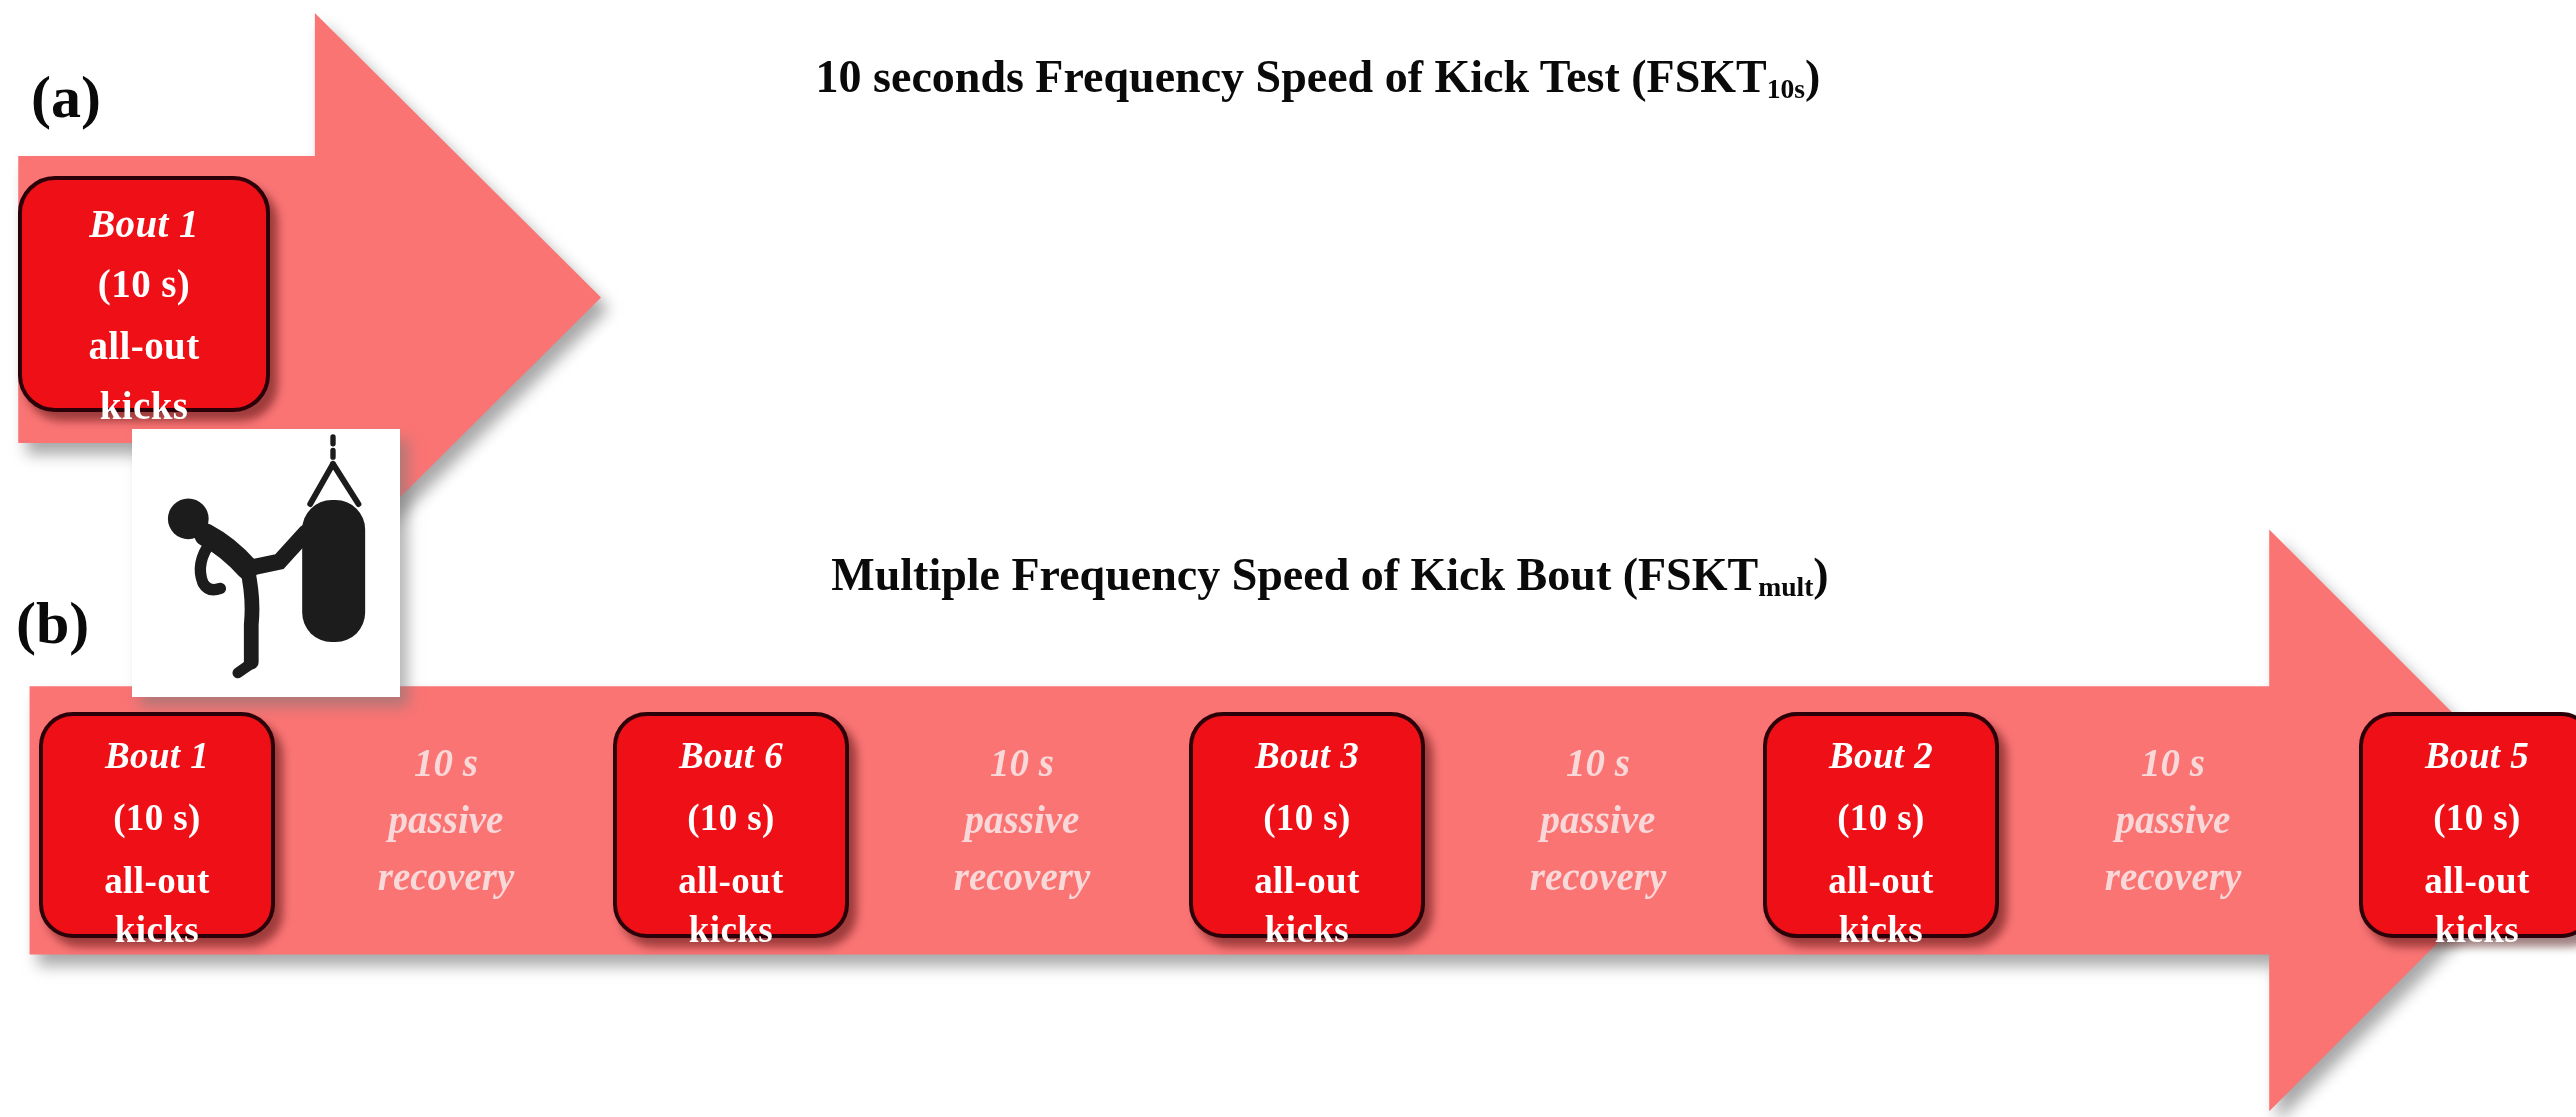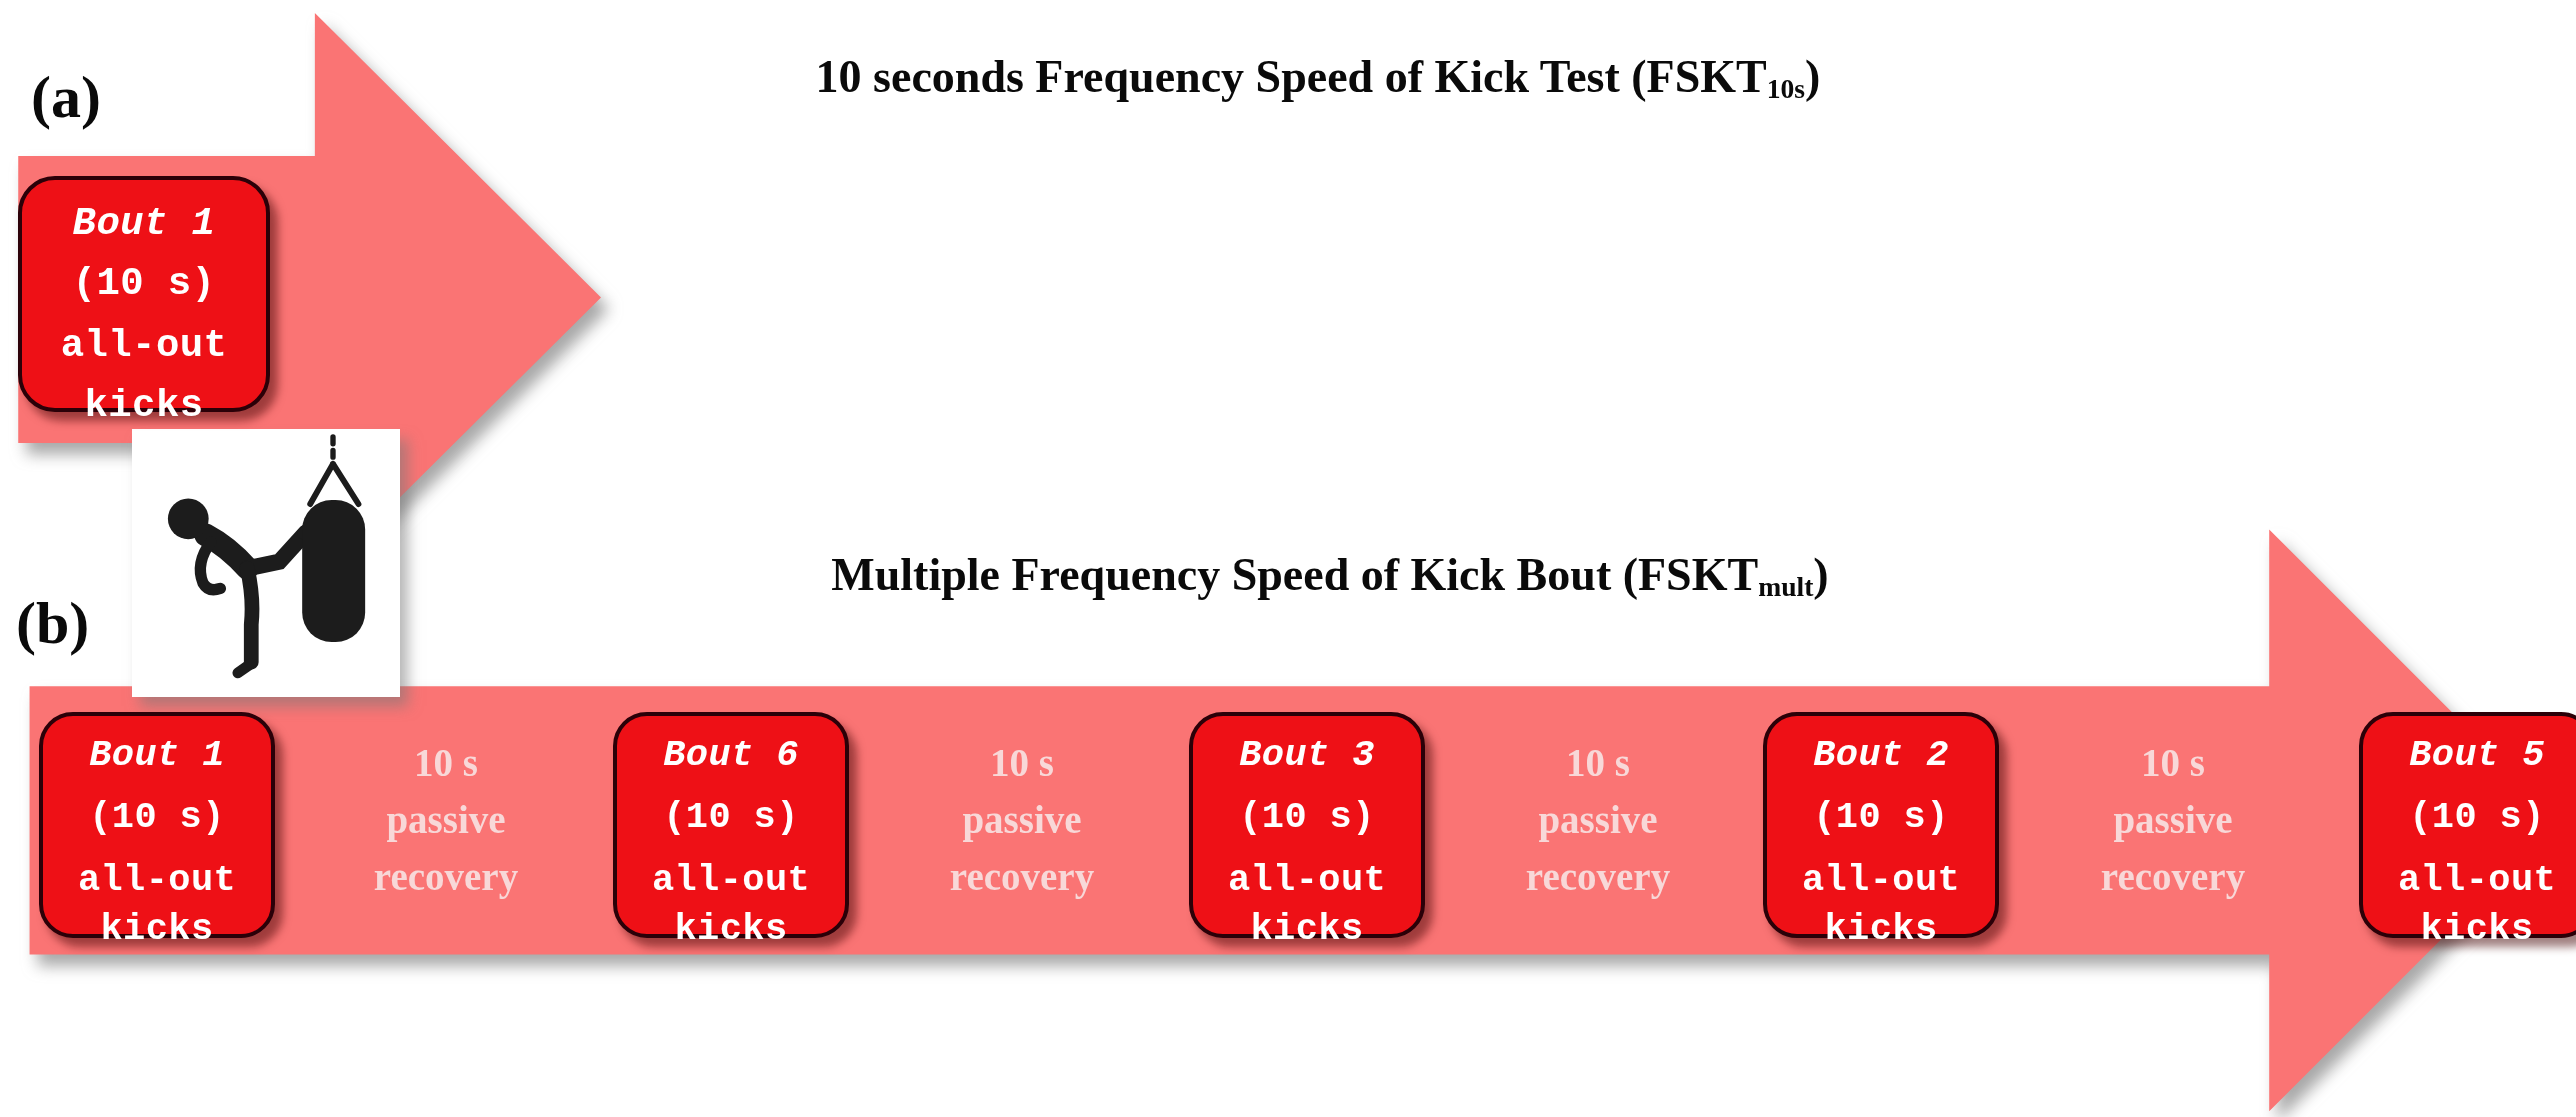--- a/index.html
+++ b/index.html
@@ -15,37 +15,37 @@
   .label-b{left:16px;top:589px;}
   
   .sec-title{font-size:46px;color:#0a0a0a;text-align:center;white-space:nowrap;z-index:5;width:1310px;}
   .title-a{left:663px;top:50px;}
   .title-b{left:675px;top:548px;}
   .subscr{font-size:0.6em;position:relative;top:0.22em;}
   
   .bout{position:absolute;background:#EE1016;border:4.9px solid #2B0008;border-radius:37px;
         box-shadow:7.3px 9px 8px rgba(70,5,5,.5);color:#ffffff;text-align:center;
         box-sizing:border-box;display:flex;flex-direction:column;align-items:center;z-index:4;}
-  .bout .ln{line-height:49px;font-size:37px;letter-spacing:0.4px;font-family:Liberation Mono, monospace;}
+  .bout .ln{line-height:49px;font-size:37px;letter-spacing:0.4px;}
   .bout .ln.bname{font-style:italic;}
   .bout-a{left:18px;top:176px;width:252px;height:236px;}
   .bout-a .ln{line-height:52px;font-size:39px;}
   .bout-a .ln:nth-child(1){margin-top:18px;}
   .bout-a .ln:nth-child(2){margin-top:8px;}
   .bout-a .ln:nth-child(3){margin-top:9.7px;}
   .bout-a .ln:nth-child(4){margin-top:8px;}
   .bout-b{width:236px;height:226px;top:712px;border-radius:34px;}
   .bout-b .ln:nth-child(1){margin-top:14.6px;}
   .bout-b .ln:nth-child(2){margin-top:13px;}
   .bout-b .ln:nth-child(3){margin-top:14.6px;}
   .bout-b .ln:nth-child(4){margin-top:0px;}
   .b1{left:39px;}  .b2{left:613px;} .b3{left:1189px;text-align:right;} .b4{left:1763px;} .b5{left:2335px;margin-left:24px;}
   
   .recovery{position:absolute;width:356px;top:734px;text-align:center;color:#F8D8D8;
-            font-size:39px;line-height:57px;z-index:3;}
+            font-style:italic;font-size:39px;line-height:57px;z-index:3;}
   .r1{left:268px;} .r2{left:844px;} .r3{left:1420px;} .r4{left:1995px;}
   
   .icon-card{position:absolute;left:132px;top:429px;width:268px;height:268px;background:#ffffff;
              box-shadow:8px 9.7px 13px rgba(120,120,120,.55);z-index:2;}
   .icon-card svg{width:100%;height:100%;display:block;}
 </style>
 </head>
 <body>
 
 <div class="canvas">

